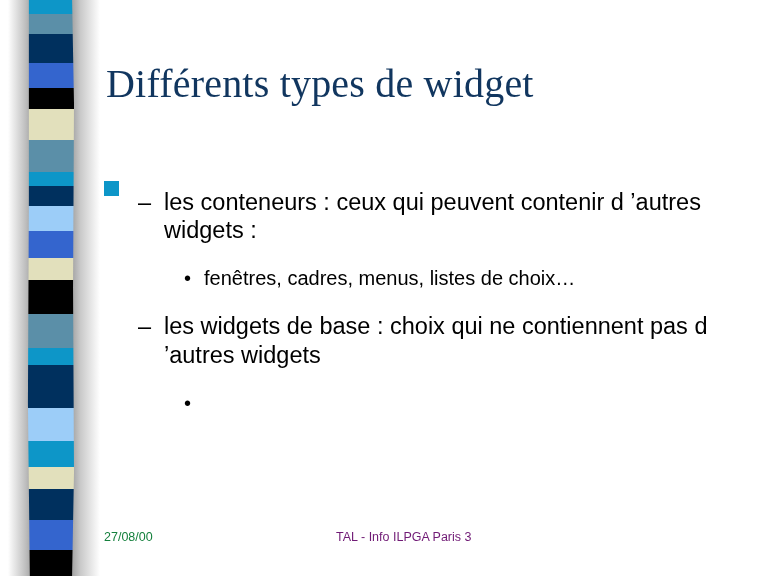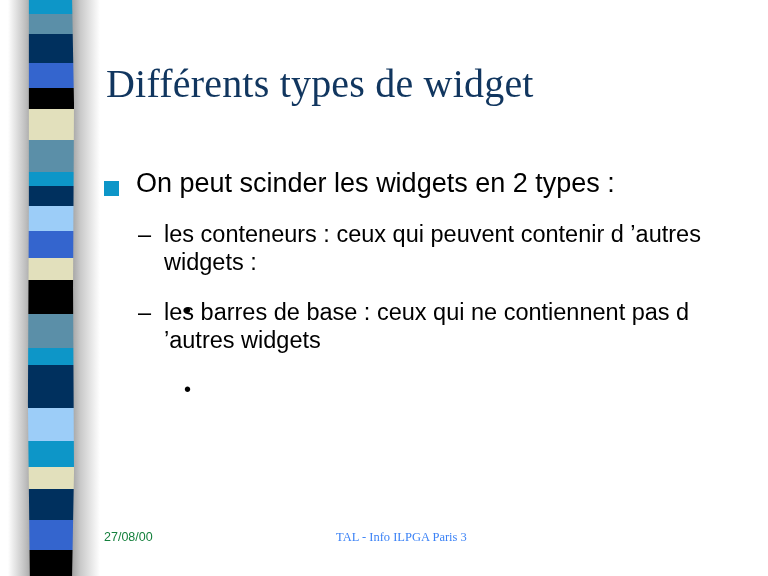--- a/index.html
+++ b/index.html
@@ -143,22 +143,21 @@
     left: 104px;
     top: 530px;
     font-size: 12.5px;
     color: #15803d;
   }
   #footer-center {
     position: absolute;
     left: 336px;
     top: 530px;
     font-size: 12.5px;
-    color: #3b82f6;
-    font-family: Liberation Serif, serif;
+    color: #701a75;
   }
 </style>
 </head>
 <body>
 
 <div id="slide">
 
   <div id="stripe-wrap">
     <div class="stripe-shadow left"></div>
     <div class="stripe-shadow right"></div>
@@ -189,35 +188,35 @@
         </div>
     </div>
   </div>
 
   <div id="title">Différents types de widget</div>
 
   <div id="body">
 
     <div class="lvl1">
       <span class="sq-bullet"></span>
-      <span>On peut scinder les widgets en 2 types :</span>
     </div>
 
     <div class="lvl2 gap-a">
       <span class="dash-bullet">–</span>
       <span>les conteneurs : ceux qui peuvent contenir d ’autres widgets :</span>
     </div>
 
     <div class="lvl3 gap-b">
       <span class="dot-bullet">•</span>
+      <span>fenêtres, cadres, menus, listes de choix…</span>
     </div>
 
     <div class="lvl2 gap-c">
       <span class="dash-bullet">–</span>
-      <span>les barres de base : ceux qui ne contiennent pas d ’autres widgets</span>
+      <span>les widgets de base : choix qui ne contiennent pas d ’autres widgets</span>
     </div>
 
     <div class="lvl3 gap-b">
       <span class="dot-bullet">•</span>
     </div>
 
   </div>
 
   <div id="footer-date">27/08/00</div>
 

